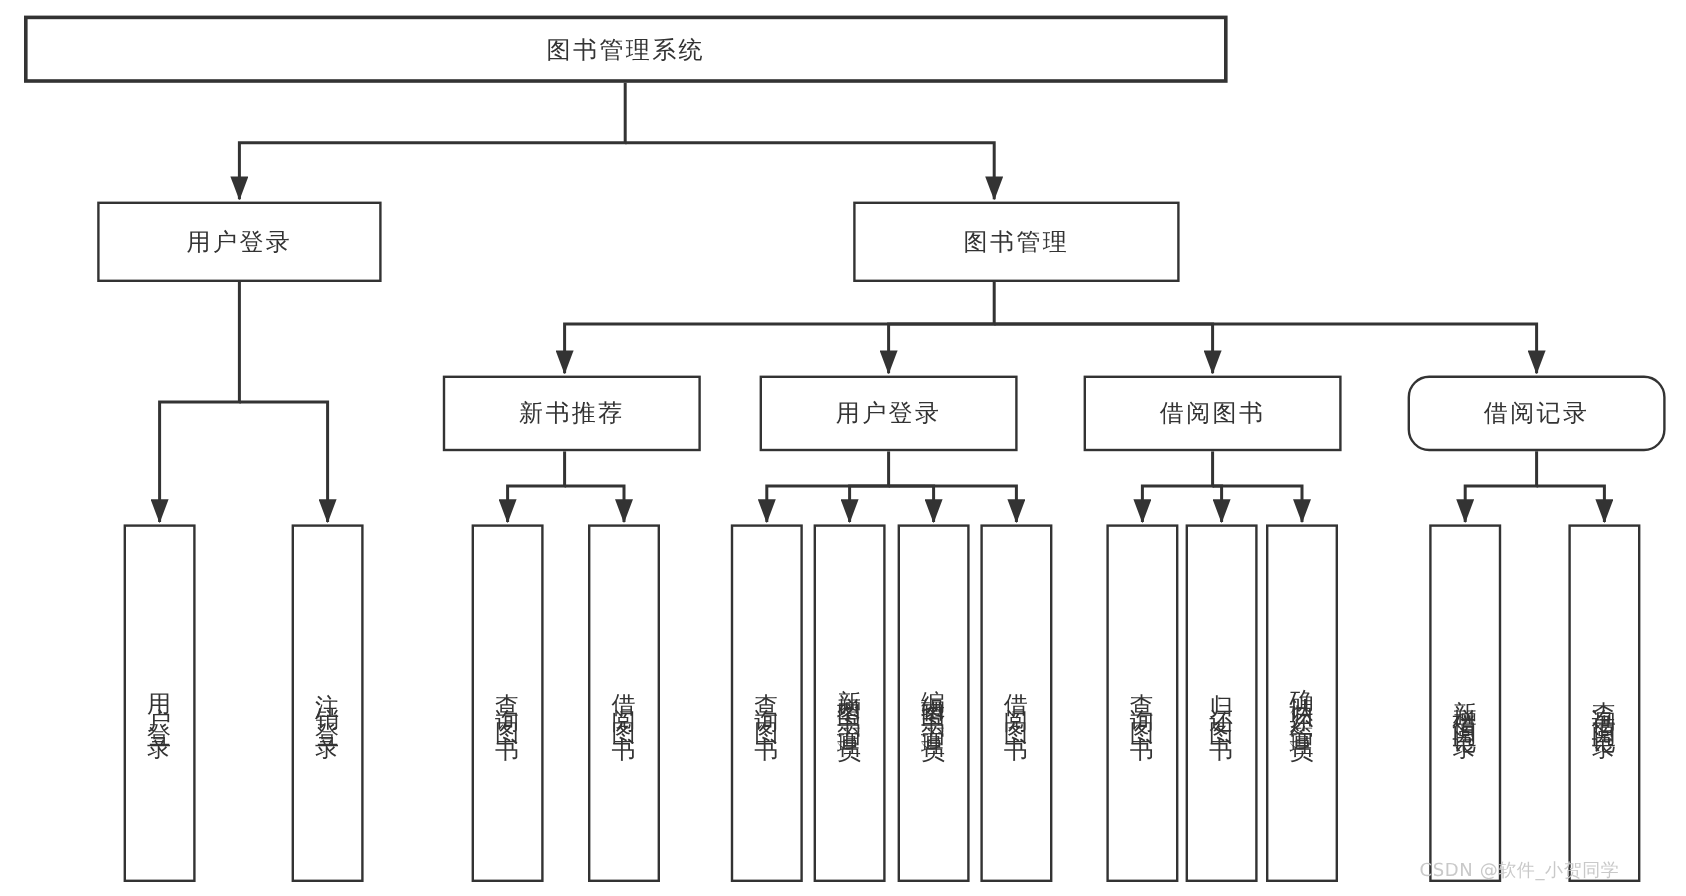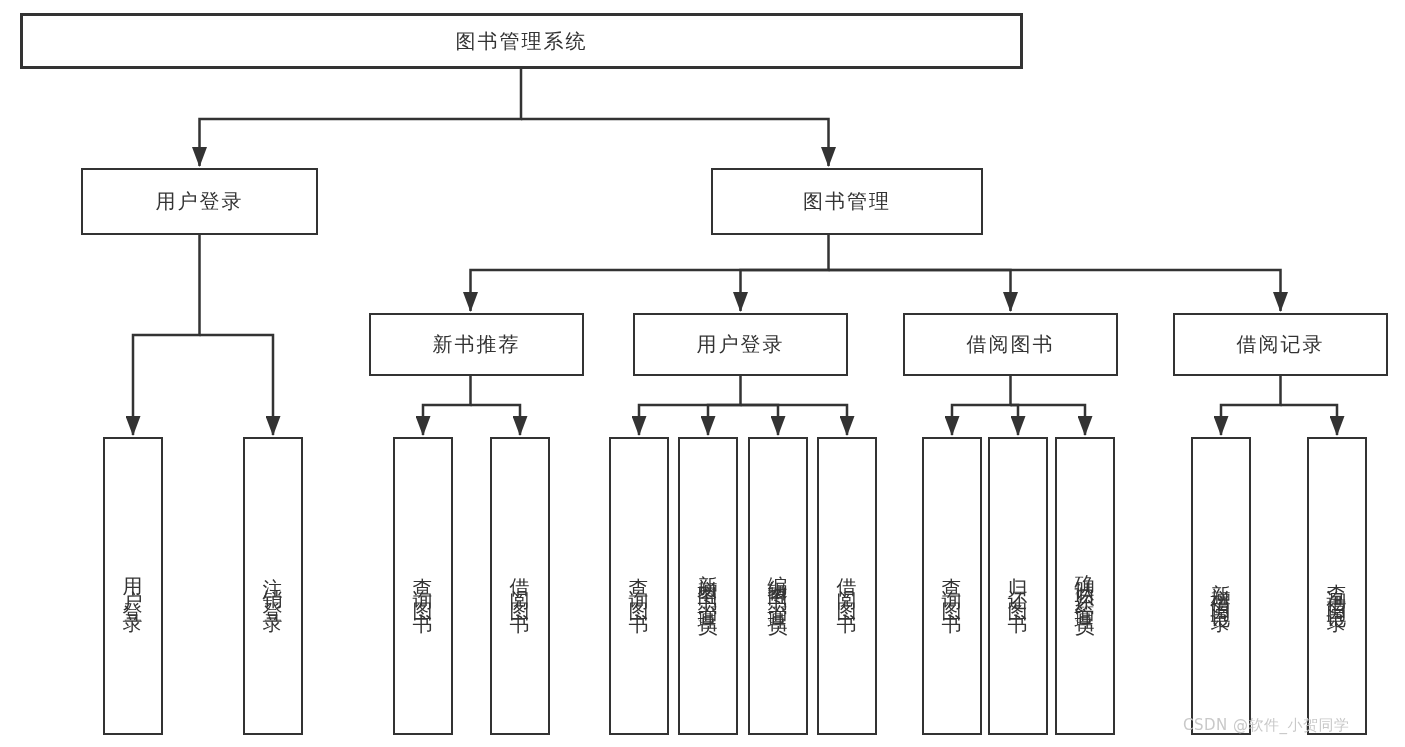--- a/index.html
+++ b/index.html
@@ -118,21 +118,21 @@
 
   <div class="node lvl3" style="left:369px;align-items:center;">
     <span>新书推荐</span>
   </div>
   <div class="node lvl3" style="left:633px;">
     <span>用户登录</span>
   </div>
   <div class="node lvl3" style="left:903px;">
     <span>借阅图书</span>
   </div>
-  <div class="node lvl3" style="left:1173px;">
+  <div class="node lvl3" style="left:1173px;border-radius:18px;">
     <span>借阅记录</span>
   </div>
 
   <div class="node vbox" style="left:103px;">
     <span class="vlabel short">用户登录</span>
   </div>
   <div class="node vbox" style="left:243px;">
     <span class="vlabel short">注销登录</span>
   </div>
 

